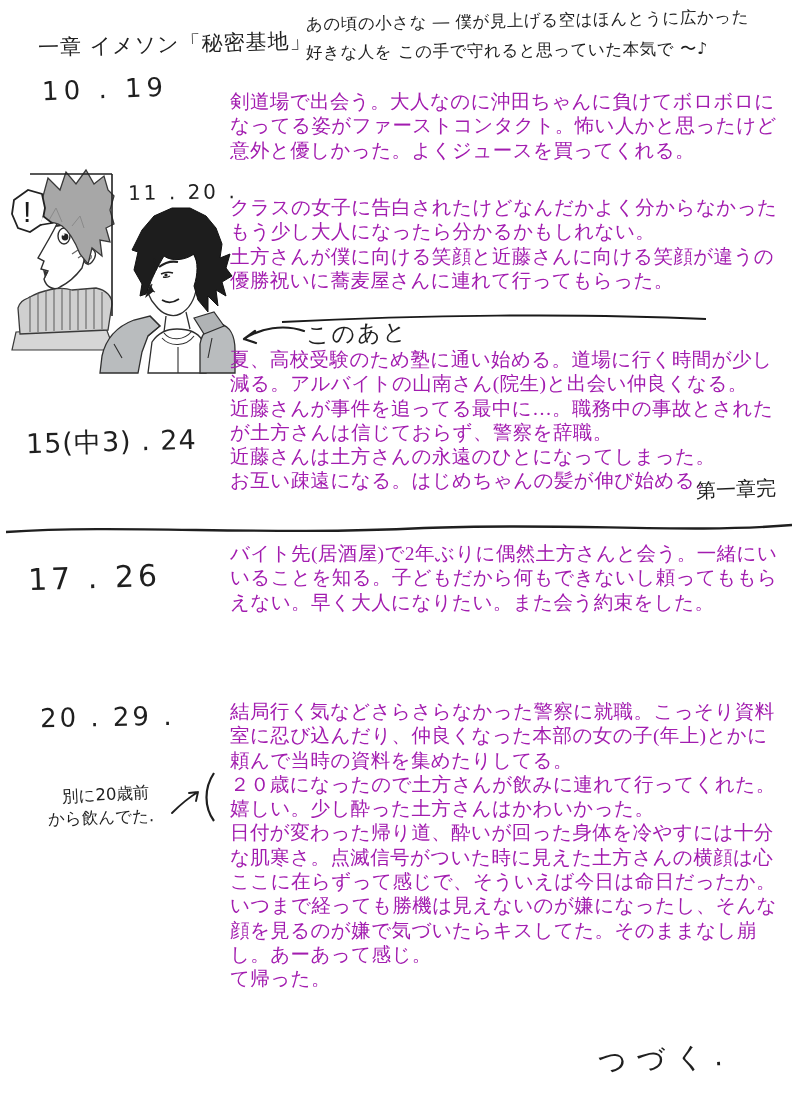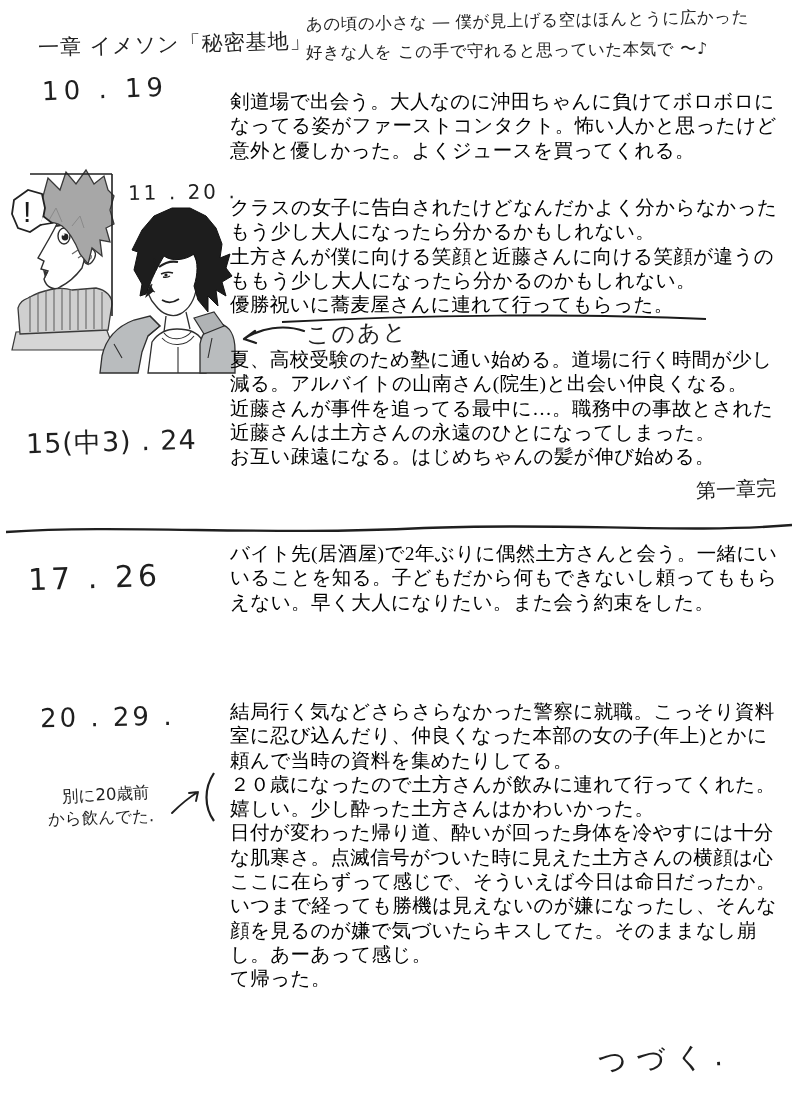--- a/index.html
+++ b/index.html
@@ -8,21 +8,21 @@
     background:#ffffff;
     font-family:"Liberation Sans","DejaVu Sans",sans-serif;
     color:#141414;
   }
   .abs{position:absolute;}
   
   .typed{
     position:absolute;left:230px;
     font-family:"Liberation Serif","DejaVu Serif",serif;
     font-size:19.5px;line-height:24.3px;
-    color:#000000;white-space:nowrap;
+    color:#a21caf;white-space:nowrap;
     letter-spacing:0.4px;
   }
   .tl{height:24.3px;}
   
   .hw{
     position:absolute;color:#1f1f1f;white-space:nowrap;
     font-family:"DejaVu Sans","Liberation Sans",sans-serif;
   }
   .hw-title{left:38px;top:30px;font-size:21px;transform:rotate(-1.5deg);letter-spacing:1px;}
   .hw-lyric1{left:306px;top:10px;font-size:16.5px;transform:rotate(-1deg);letter-spacing:0.5px;}
@@ -121,36 +121,36 @@
     <path d="M148,118 L143,132 L152,125 Z" fill="#1d1d1d"></path>
     <path d="M152,92 L154,102" stroke="#1d1d1d" stroke-width="1.6" fill="none"></path>
   </g>
 </svg>
 
 <div class="hw hw-age2">11 . 20 .</div>
 <div class="typed" style="top:196px">
   <div class="tl">クラスの女子に告白されたけどなんだかよく分からなかった</div>
   <div class="tl">もう少し大人になったら分かるかもしれない。</div>
   <div class="tl">土方さんが僕に向ける笑顔と近藤さんに向ける笑顔が違うの</div>
-  <div class="tl">ももう少し大人になったら分かるのかもしれない。</div>
   <div class="tl">優勝祝いに蕎麦屋さんに連れて行ってもらった。</div>
 </div>
 <svg class="abs" style="left:278px;top:310px" width="432" height="18" viewBox="0 0 432 18">
   <path d="M4,12 C140,5 300,3 428,9" fill="none" stroke="#1a1a1a" stroke-width="2"></path>
 </svg>
 <svg class="abs" style="left:236px;top:322px" width="72" height="28" viewBox="0 0 72 28">
   <path d="M68,9 C48,2 24,6 8,17 M8,17 L19,9 M8,17 L20,21" fill="none" stroke="#1f1f1f" stroke-width="2.2" stroke-linecap="round"></path>
 </svg>
 <div class="hw hw-konoato">このあと</div>
 
 <div class="hw hw-age3">15(中3) . 24</div>
 <div class="typed" style="top:348px">
   <div class="tl">夏、高校受験のため塾に通い始める。道場に行く時間が少し</div>
   <div class="tl">減る。アルバイトの山南さん(院生)と出会い仲良くなる。</div>
   <div class="tl">近藤さんが事件を追ってる最中に…。職務中の事故とされた</div>
+  <div class="tl">が土方さんは信じておらず、警察を辞職。</div>
   <div class="tl">近藤さんは土方さんの永遠のひとになってしまった。</div>
   <div class="tl">お互い疎遠になる。はじめちゃんの髪が伸び始める。</div>
 </div>
 <div class="hw hw-endmark">第一章完</div>
 
 <svg class="abs" style="left:4px;top:518px" width="792" height="22" viewBox="0 0 792 22">
   <path d="M2,14 C120,6 260,18 420,10 C560,4 680,16 788,7" fill="none" stroke="#1f1f1f" stroke-width="2.4"></path>
 </svg>
 
 <div class="hw hw-age4">17 . 26</div>

